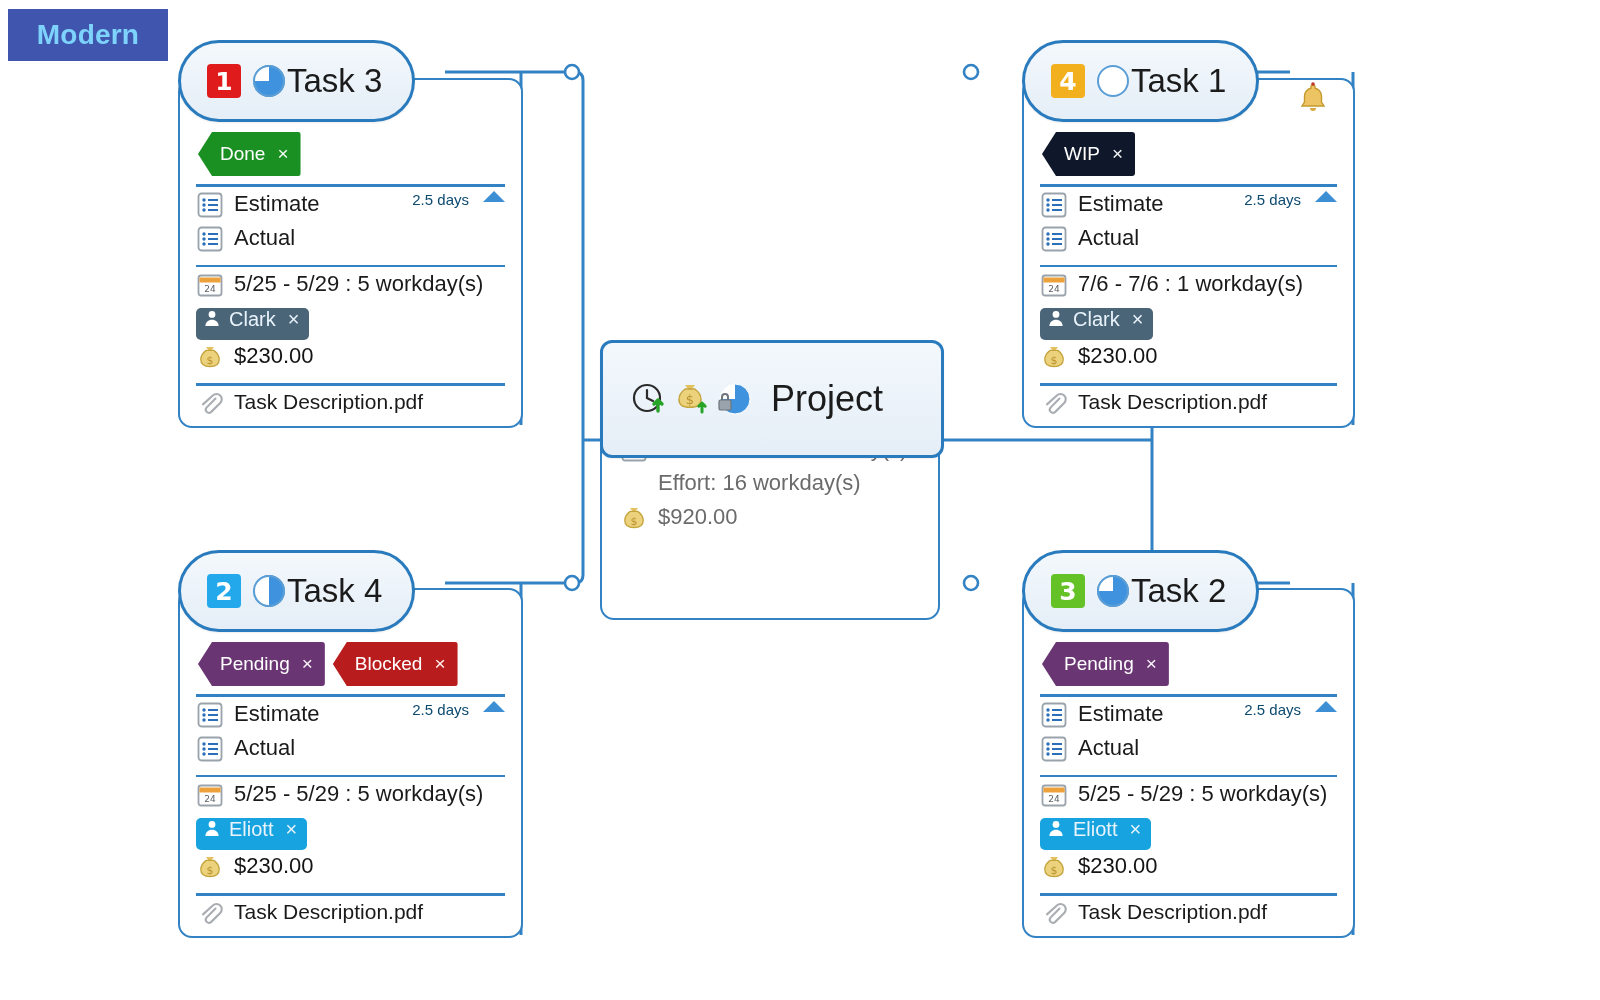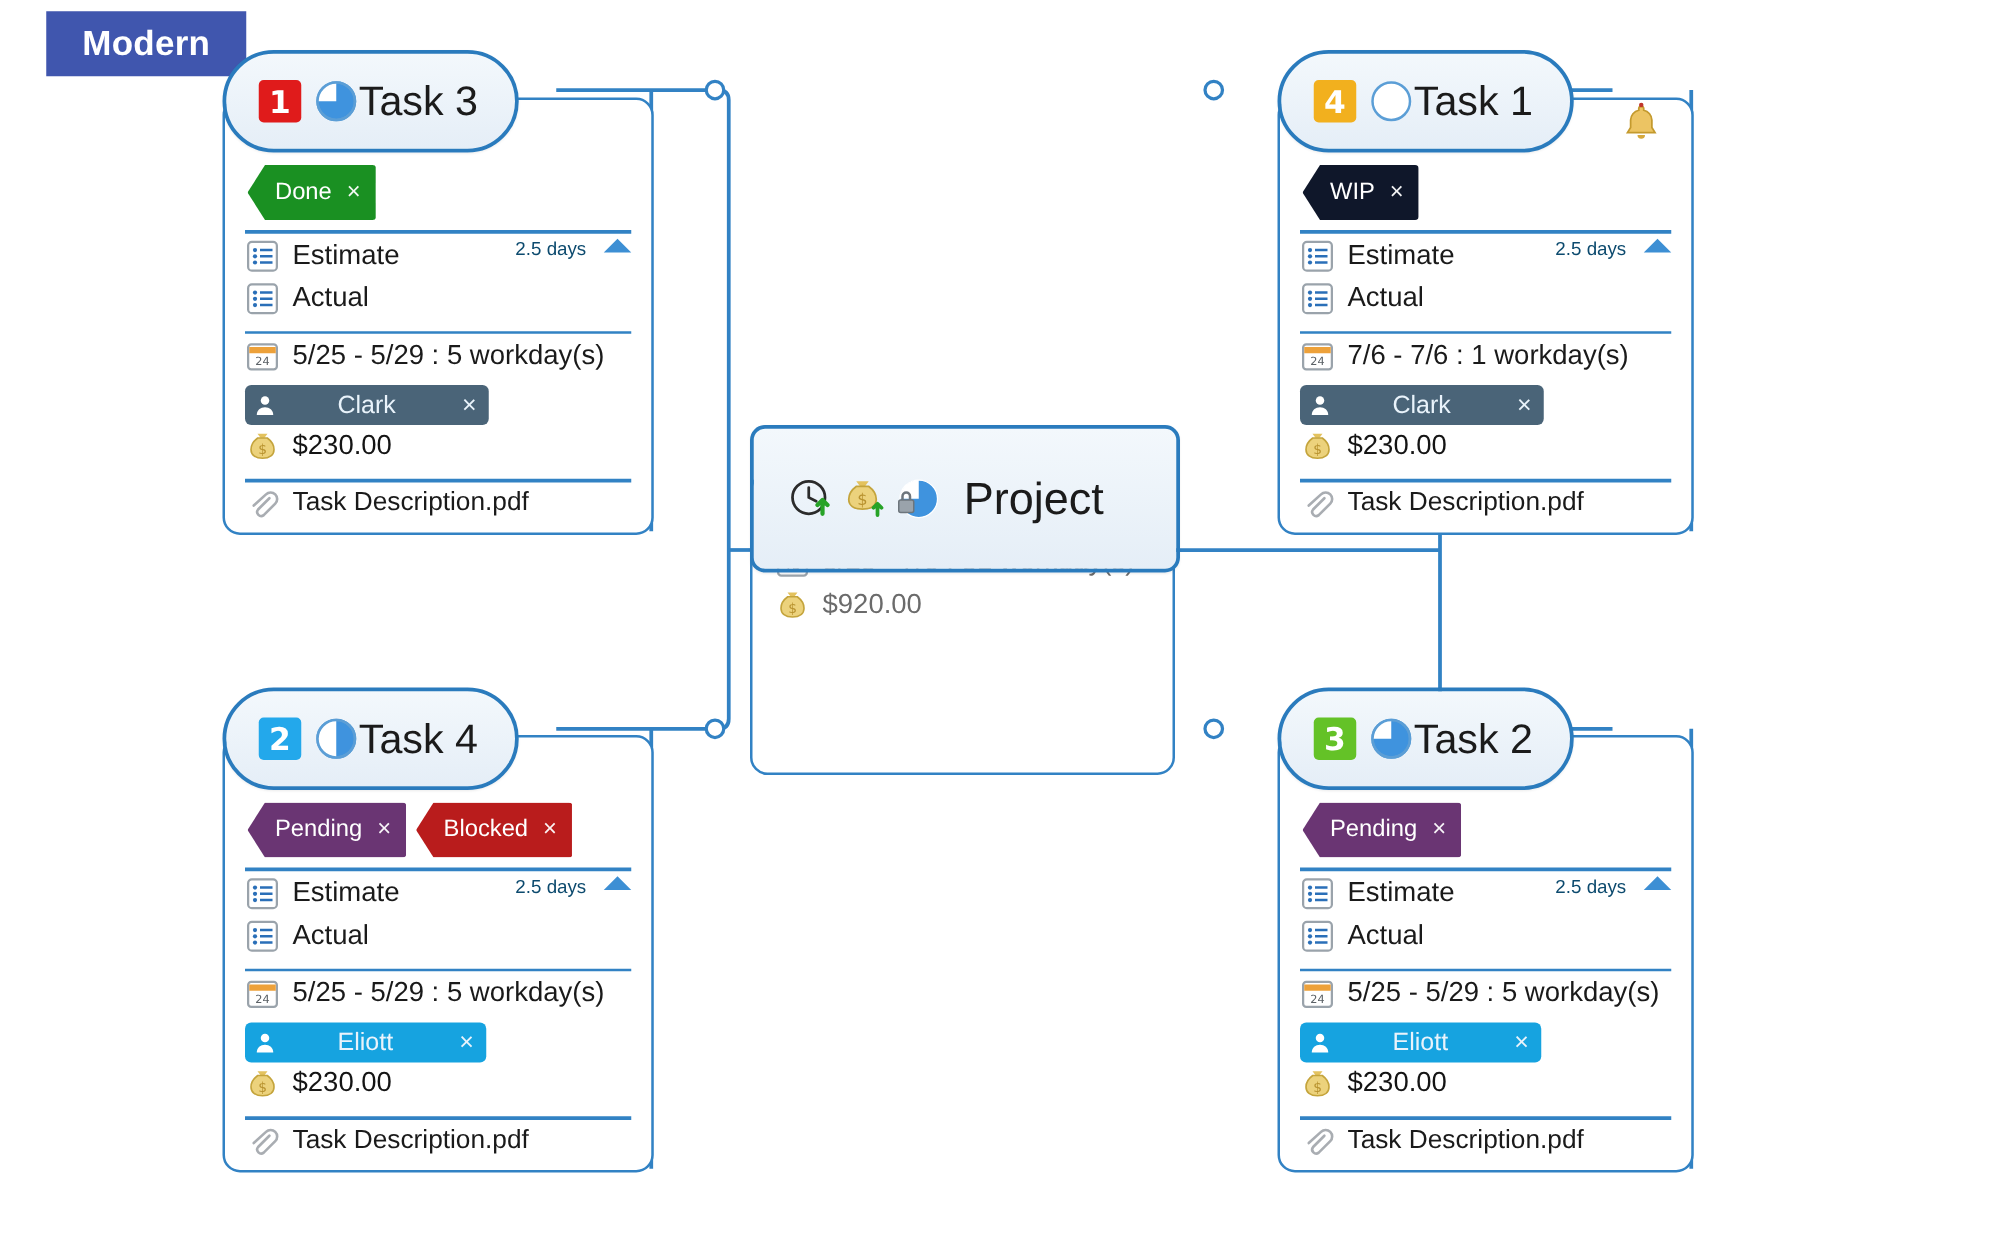--- a/index.html
+++ b/index.html
@@ -10,25 +10,24 @@
     position:relative;
     overflow:hidden;
     -webkit-font-smoothing:antialiased;
   }
 
   
   #modern-badge{
     position:absolute;left:8px;top:9px;
     width:160px;height:52px;
     background:#4056ae;
-    color:#ffffff;
+    color:#7dd3fc;
     font-size:28px;font-weight:bold;
     display:flex;align-items:center;justify-content:center;
     letter-spacing:.2px;
-    margin-left:29px;
   }
 
   
   #wires{position:absolute;left:0;top:0;width:1600px;height:1000px;}
 
   
   .card{
     position:absolute;
     box-sizing:border-box;
     border:2.5px solid #3282c4;
@@ -89,23 +88,23 @@
     margin-left:14px;width:0;height:0;
     border-left:11px solid transparent;border-right:11px solid transparent;
     border-bottom:11px solid #3d8fd4;flex:0 0 auto;
   }
 
   
   .ico{width:28px;height:28px;margin-right:10px;flex:0 0 auto;}
 
   
   .chip{
-    display:inline-flex;align-items:center;
+    display:inline-flex;
     height:32px;padding:0 10px 0 6px;border-radius:5px;
-    color:#e9f3fb;font-size:20px;white-space:nowrap;margin:3px 0;gap:41px;
+    color:#e9f3fb;font-size:20px;white-space:nowrap;margin:3px 0;
   }
   .chip .x{margin-left:12px;}
   .chip svg{margin-right:7px;}
 
   .money{font-size:22px;color:#141414;}
   .attach{font-size:21px;color:#1a1a1a;}
 
   
   #project-card .pill{padding:0 34px 0 26px;}
   #project-card .pill-title{font-size:36px;margin-left:16px;}
@@ -169,20 +168,23 @@
 
   <div class="card-body">
     <div class="row">
       <svg class="ico" viewBox="0 0 28 28">
         <rect x="2.5" y="4.5" width="23" height="20" rx="2.5" fill="#fff" stroke="#9aa3ab" stroke-width="1.8"></rect>
         <path d="M3.4 6.5h21.2v5H3.4z" fill="#eda13a"></path>
         <text x="14" y="21" font-size="9" text-anchor="middle" fill="#5b6166" font-family="DejaVu Sans, sans-serif">24</text>
       </svg>
       <span class="proj-text">5/25 - 7/6 : 31 workday(s)</span>
     </div>
+    <div class="row" style="padding-left:38px;">
+      <span class="proj-text">Effort: 16 workday(s)</span>
+    </div>
     <div class="row">
       <svg class="ico" viewBox="0 0 28 28">
         <path d="M10 4h8l-2.4 3.2h-3.2z" fill="#e3c25e"></path>
         <path d="M10.2 7.4h7.6c3.2 2.3 5.4 5.6 5.4 9.2 0 4.3-3.4 7-9.2 7s-9.2-2.7-9.2-7c0-3.6 2.2-6.9 5.4-9.2z" fill="#ecd27c" stroke="#c4a43c" stroke-width="1.3"></path>
         <text x="14" y="20.5" font-size="11" text-anchor="middle" fill="#b8922f" font-family="DejaVu Sans, sans-serif">$</text>
       </svg>
       <span class="proj-text">$920.00</span>
     </div>
   </div>
 </div>

